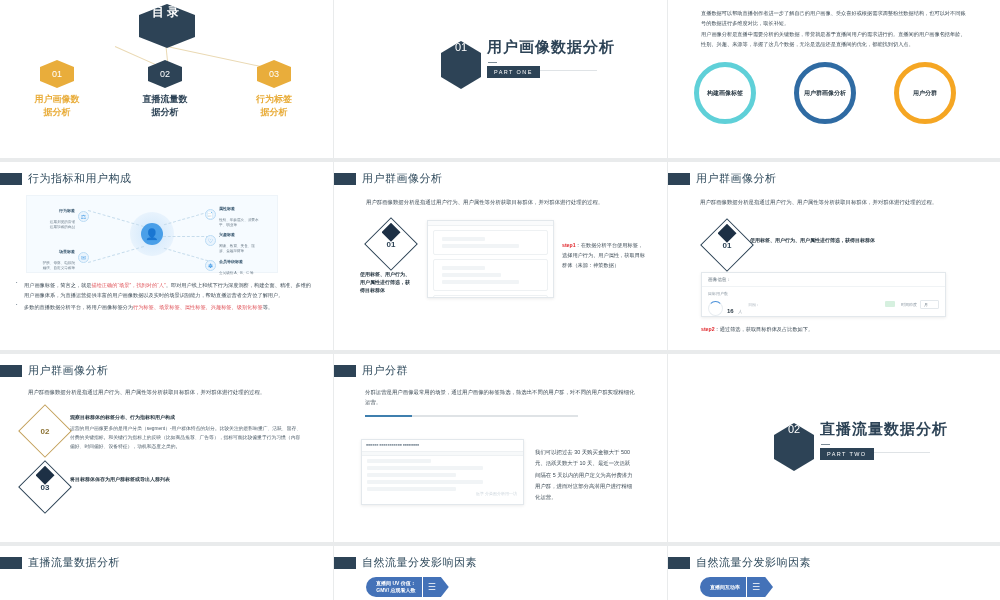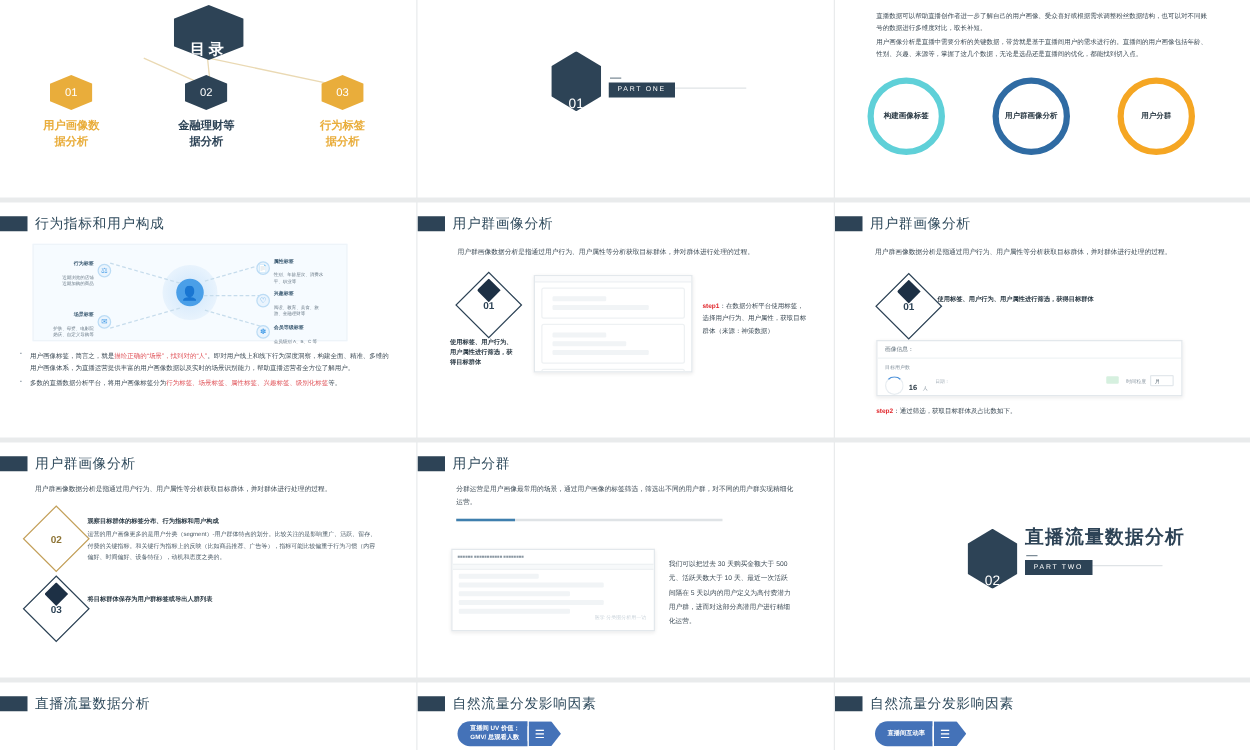--- a/index.html
+++ b/index.html
@@ -27,36 +27,36 @@
   .slide.r4 { height: 60px; }
 
   
   .title-row { position: absolute; left: 0; top: 9px; display: flex; align-items: center; }
   .title-block { width: 22px; height: 12px; background: #2d4356; }
   .title-text { font-size: 11px; color: #2f4a5c; margin-left: 6px; letter-spacing: .5px; }
 
   
   .hex {
     position: absolute;
-    display: flex; align-items: flex-end; justify-content: center;
+    display: flex; align-items: flex-start; justify-content: center;
     clip-path: polygon(50% 0%, 100% 25%, 100% 75%, 50% 100%, 0% 75%, 0% 25%);
     color: #ffffff;
   }
   .hex.dark { background: #2d4356; }
   .hex-label { font-size: 9px; letter-spacing: .5px; color:#fff; }
 
   
   .toc-main { position: absolute; left: 139px; top: 4px; width: 56px; height: 44px; }
   .toc-main .hex-label { font-size: 12px; font-weight: bold; letter-spacing: 3px; }
   .toc-item { position: absolute; text-align: center; width: 86px; }
   .toc-hex { position: relative; margin: 0 auto; width: 34px; height: 28px;
              display:flex; align-items:center; justify-content:center;
              clip-path: polygon(50% 0%, 100% 25%, 100% 75%, 50% 100%, 0% 75%, 0% 25%); }
   .toc-hex span { font-size: 9px; color: #fff; }
-  .toc-cap { margin-top: 6px; font-size: 9px; line-height: 1.45; font-weight: bold; }
+  .toc-cap { margin-top: 6px; font-size: 9px; line-height: 1.45; font-weight: bold; font-family: Liberation Mono, monospace; }
   .cap-gold { color: #e9ad3b; }
   .cap-dark { color: #2d4356; }
   .toc-line { position: absolute; background: #ead9b3; height: 1px; transform-origin: left center; }
 
   
   .sec-hex { width: 40px; height: 48px; }
   .sec-title { position: absolute; font-size: 15px; font-weight: bold; color: #2d4356; letter-spacing: 1px; }
   .sec-dash { position:absolute; width: 9px; height: 1px; background: #7d8c97; }
   .sec-rule { position:absolute; height:1px; background:#dfe3e6; }
   .sec-badge { position: absolute; background: #2d4356; color: #ffffff;
@@ -156,37 +156,38 @@
         <span>01</span>
       </div>
       <div class="toc-cap cap-gold" style="white-space:pre-line;">用户画像数
 据分析</div>
     </div>
 
     <div class="toc-item" style="left:122px; top:60px;">
       <div class="toc-hex" style="background:#2d4356;">
         <span>02</span>
       </div>
-      <div class="toc-cap cap-dark" style="white-space:pre-line;">金融理财等
+      <div class="toc-cap cap-dark" style="white-space:pre-line;">直播流量数
 据分析</div>
     </div>
 
     <div class="toc-item" style="left:231px; top:60px;">
       <div class="toc-hex" style="background:#e9ad3b;">
         <span>03</span>
       </div>
       <div class="toc-cap cap-gold" style="white-space:pre-line;">行为标签
 据分析</div>
     </div>
   </div>
 
   <div class="slide r1">
     <div class="hex dark sec-hex" style="left:107px; top:41px;">
       <span style="font-size:11px;">01</span>
     </div>
+    <div class="sec-title" style="left:153px; top:38px;">用户画像数据分析</div>
     <div class="sec-dash" style="left:154px; top:62px;"></div>
     <div class="sec-rule" style="left:153px; top:70px; width:110px;"></div>
     <div class="sec-badge" style="left:153px; top:66px;">PART ONE</div>
   </div>
 
   <div class="slide r1">
     <div class="intro-p" style="left:33px; top:9px; width:268px;">直播数据可以帮助直播创作者进一步了解自己的用户画像、受众喜好或根据需求调整粉丝数据结构，也可以对不同账号的数据进行多维度对比，取长补短。</div>
     <div class="intro-p" style="left:33px; top:30px; width:268px;">用户画像分析是直播中需要分析的关键数据，带货就是基于直播间用户的需求进行的。直播间的用户画像包括年龄、性别、兴趣、来源等，掌握了这几个数据，无论是选品还是直播间的优化，都能找到切入点。</div>
 
     <div class="rings" style="left:26px; top:62px;">

